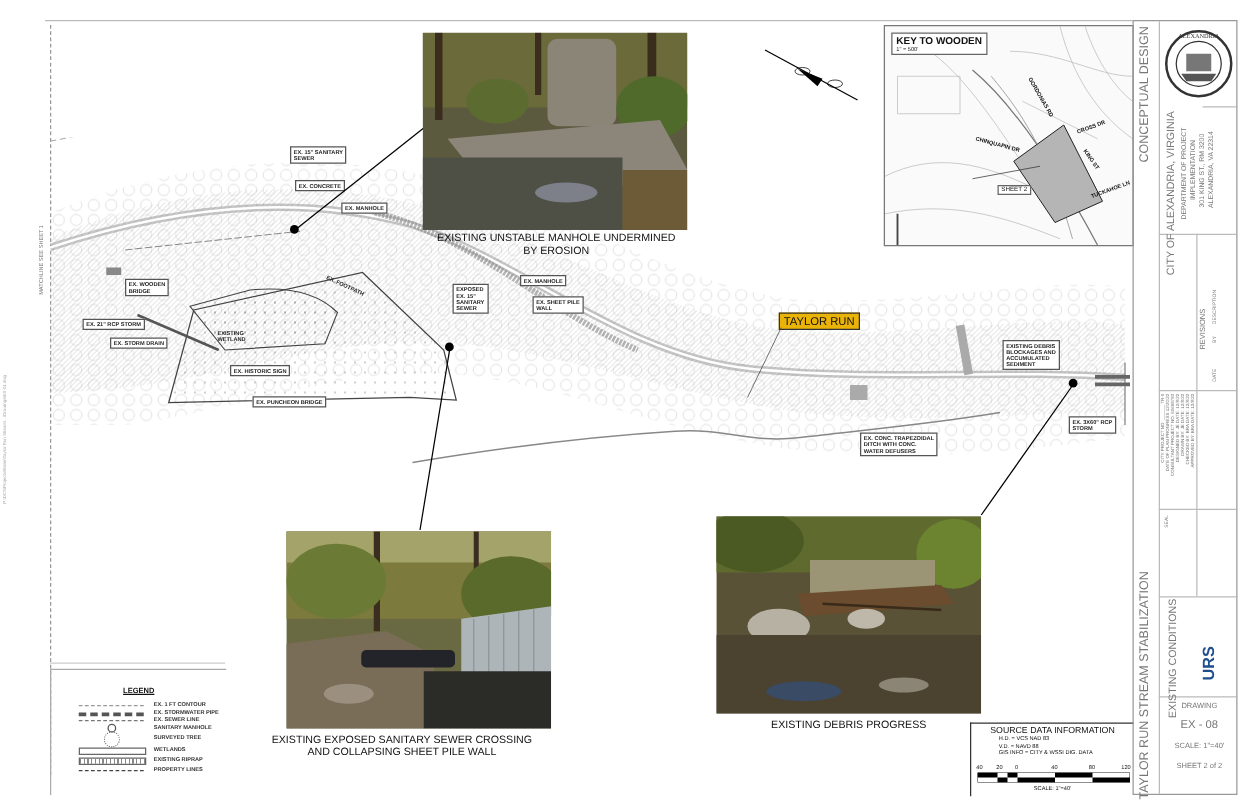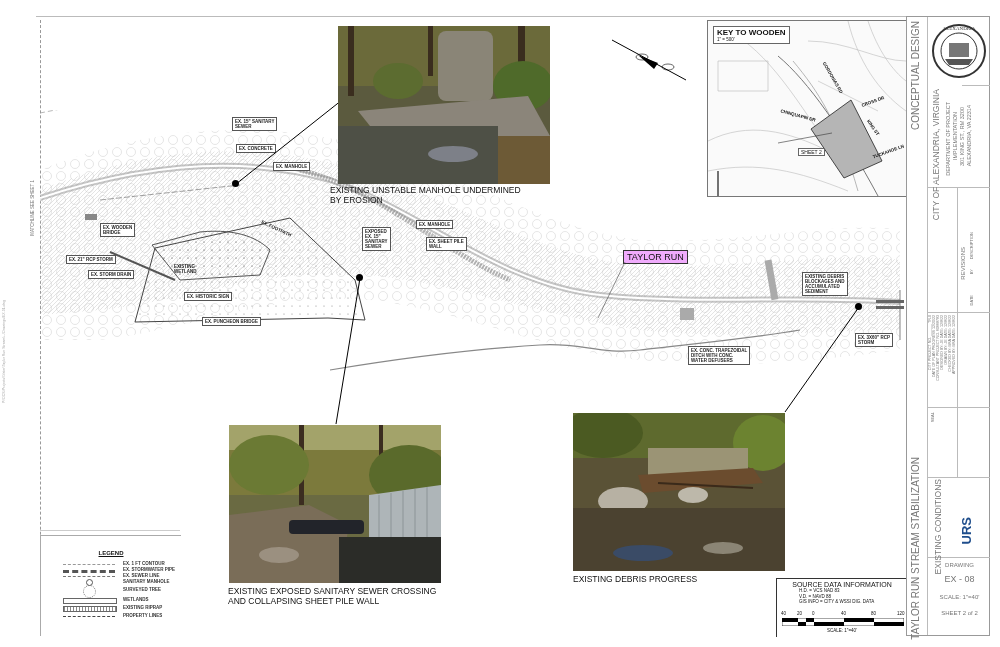--- a/index.html
+++ b/index.html
@@ -5,21 +5,21 @@
   html,body{margin:0;padding:0;background:#fff;}
   body{width:1000px;height:647px;position:relative;overflow:hidden;font-family:"Liberation Sans",sans-serif;color:#111;}
   .abs{position:absolute;}
   .sheet-border{left:36px;top:16px;width:870px;height:618px;border-top:1px solid #bbb;}
   .matchline-v{left:40px;top:20px;height:600px;border-left:1px dashed #999;}
   .title-block{left:906px;top:16px;width:84px;height:620px;border:1px solid #999;box-sizing:border-box;}
   .tb-col{position:absolute;border-left:1px solid #bbb;}
   .vtext{position:absolute;writing-mode:vertical-rl;transform:rotate(180deg);white-space:nowrap;color:#777;}
   .callout{position:absolute;border:1px solid #555;background:#fff;font-size:4.5px;font-weight:bold;line-height:5px;padding:1px 2px;color:#222;white-space:pre-line;}
   .photo{position:absolute;overflow:hidden;}
-  .caption{position:absolute;font-size:8.5px;line-height:10px;color:#111;}
+  .caption{position:absolute;font-size:8.5px;text-align:center;line-height:10px;color:#111;}
   .dot{position:absolute;width:7px;height:7px;border-radius:50%;background:#000;}
   .plan{position:absolute;left:40px;top:110px;width:870px;height:280px;}
   .key-map{left:707px;top:20px;width:198px;height:175px;border:1px solid #777;background:#fafafa;overflow:hidden;}
   .key-title{position:absolute;left:5px;top:5px;border:1px solid #666;background:#fff;padding:1px 3px;}
   .legend{left:40px;top:535px;width:140px;height:100px;border:1px solid #aaa;border-right:none;border-bottom:none;}
   .legend-row{position:absolute;left:4px;width:130px;height:8px;}
   .legend-sym{position:absolute;left:18px;width:52px;top:3px;}
   .legend-lbl{position:absolute;left:78px;top:0;font-size:4.5px;font-weight:bold;color:#333;white-space:nowrap;}
   .source-box{left:776px;top:578px;width:130px;height:58px;border:1px solid #333;border-bottom:none;border-right:none;}
 </style>
@@ -105,21 +105,21 @@
 WALL</div>
 <div class="callout" style="left:688px;top:346px;">EX. CONC. TRAPEZOIDAL
 DITCH WITH CONC.
 WATER DEFUSERS</div>
 <div class="callout" style="left:802px;top:272px;">EXISTING DEBRIS
 BLOCKAGES AND
 ACCUMULATED
 SEDIMENT</div>
 <div class="callout" style="left:855px;top:333px;">EX. 3X60" RCP
 STORM</div>
-<div class="abs" style="left:623px;top:250px;border:1px solid #333;padding:1px 3px;font-size:9px;background:#f0abfc;">TAYLOR RUN</div>
+<div class="abs" style="left:623px;top:250px;border:1px solid #333;padding:1px 3px;font-size:9px;background:#eab308;">TAYLOR RUN</div>
 <svg class="abs" style="left:595px;top:260px;" width="35" height="60">
     <line x1="30" y1="2" x2="3" y2="58" stroke="#444" stroke-width="0.6"></line>
   </svg>
 
 <svg class="abs" style="left:0;top:0;" width="1000" height="647">
   <line x1="236" y1="184" x2="342" y2="100" stroke="#000" stroke-width="1"></line>
   <line x1="360" y1="278" x2="336" y2="424" stroke="#000" stroke-width="1"></line>
   <line x1="859" y1="307" x2="785" y2="412" stroke="#000" stroke-width="1"></line>
 </svg>
 <div class="dot" style="left:232px;top:180px;"></div>
@@ -161,21 +161,21 @@
       <line x1="150" y1="70" x2="150" y2="122"></line>
         <line x1="162" y1="68" x2="162" y2="126"></line>
       <line x1="174" y1="66" x2="174" y2="130"></line>
         <line x1="186" y1="64" x2="186" y2="134"></line>
       <line x1="198" y1="62" x2="198" y2="137"></line>
     </g>
     <rect x="110" y="112" width="102" height="46" fill="#2b2c28"></rect>
     <ellipse cx="50" cy="130" rx="20" ry="8" fill="#9b9080"></ellipse>
   </svg>
 </div>
-<div class="caption" style="left:228px;top:586px;width:235px;white-space:pre-line;">EXISTING EXPOSED SANITARY SEWER CROSSING
+<div class="caption" style="left:204px;top:586px;width:235px;white-space:pre-line;">EXISTING EXPOSED SANITARY SEWER CROSSING
 AND COLLAPSING SHEET PILE WALL</div>
 
 <div class="photo" style="left:573px;top:413px;width:212px;height:158px;">
   <svg width="212" height="158" viewBox="0 0 212 158">
     <rect width="212" height="158" fill="#5a5236"></rect>
     <rect width="212" height="45" fill="#5e6a2e"></rect>
     <ellipse cx="30" cy="20" rx="40" ry="25" fill="#4b5a22"></ellipse>
     <ellipse cx="190" cy="30" rx="30" ry="28" fill="#6c8330"></ellipse>
     <rect x="75" y="35" width="100" height="30" fill="#9b9475"></rect>
     <polygon points="65,62 180,55 190,70 70,80" fill="#6b4c2e"></polygon>

